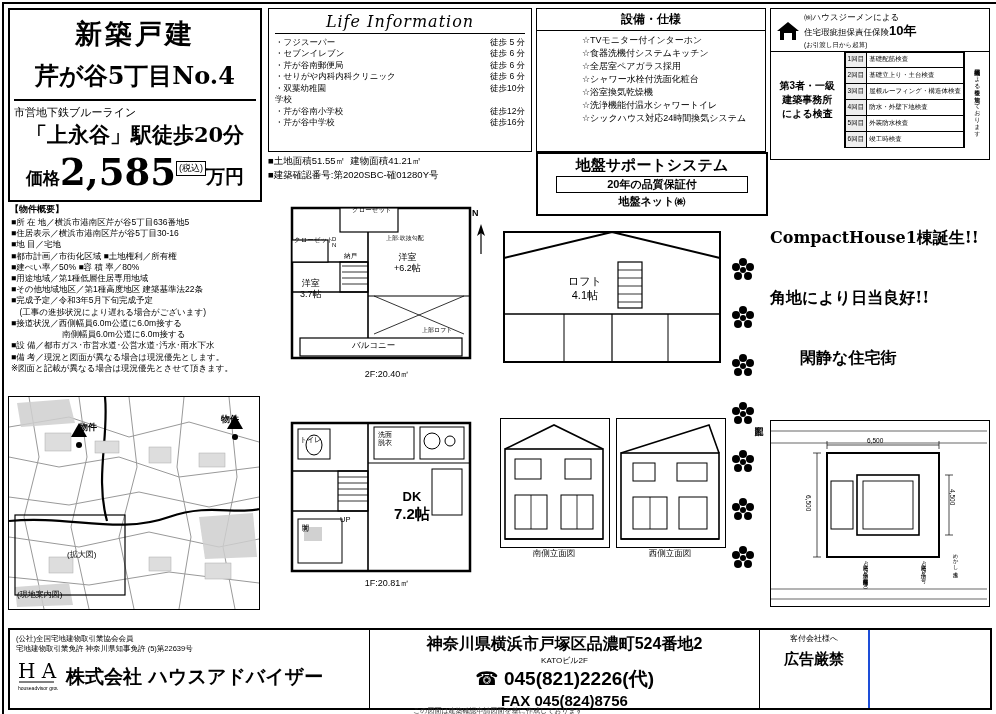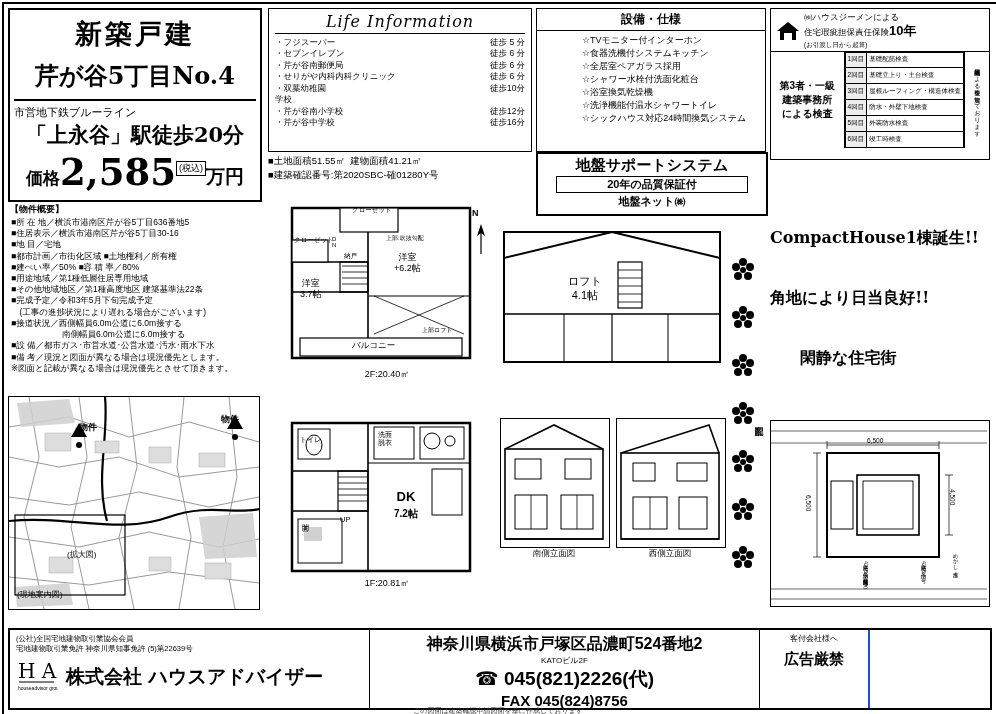--- a/index.html
+++ b/index.html
@@ -482,21 +482,21 @@
 
       <rect x="16" y="104" width="44" height="44" fill="#fff" stroke="#000" stroke-width="1"></rect>
       <rect x="22" y="112" width="18" height="14" fill="#000" opacity=".18"></rect>
     </svg>
     <div class="abs" style="left:18px;top:20px;font-size:7px;">トイレ</div>
     <div class="abs" style="left:96px;top:16px;font-size:7px;line-height:1.1;">洗面<br>脱衣</div>
     <div class="abs" style="left:58px;top:100px;font-size:7.5px;">UP</div>
     <div class="abs" style="left:18px;top:104px;font-size:7px;writing-mode:vertical-rl;">玄関</div>
     <div class="abs" style="left:112px;top:74px;font-size:13px;font-weight:bold;text-align:center;line-height:1.2;">
       <span>DK</span><br>
-      <span style="font-size:10px;">7.2帖</span>
+      <span style="font-size:15px;">7.2帖</span>
     </div>
     <div class="fp-cap" style="top:162px;">1F:20.81㎡</div>
   </div>
 
   <div class="abs" id="elev">
     <svg width="225" height="140" viewBox="0 0 225 140">
       <rect x="4" y="4" width="216" height="130" fill="#fff" stroke="#000" stroke-width="2"></rect>
       <path d="M4 30 L112 4 L220 30" fill="none" stroke="#000" stroke-width="2"></path>
       <line x1="4" y1="86" x2="220" y2="86" stroke="#000" stroke-width="1.6"></line>
       <rect x="118" y="34" width="24" height="46" fill="none" stroke="#000" stroke-width="1.2"></rect>

